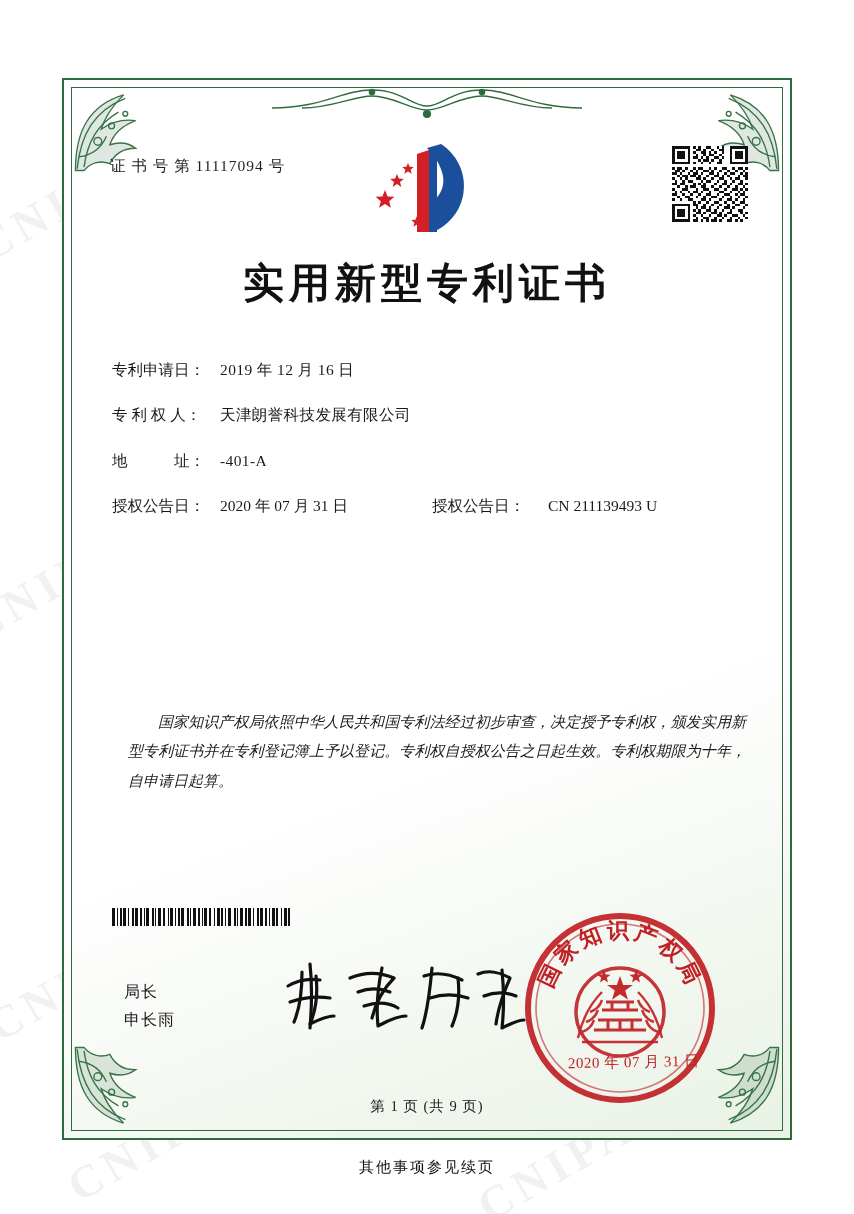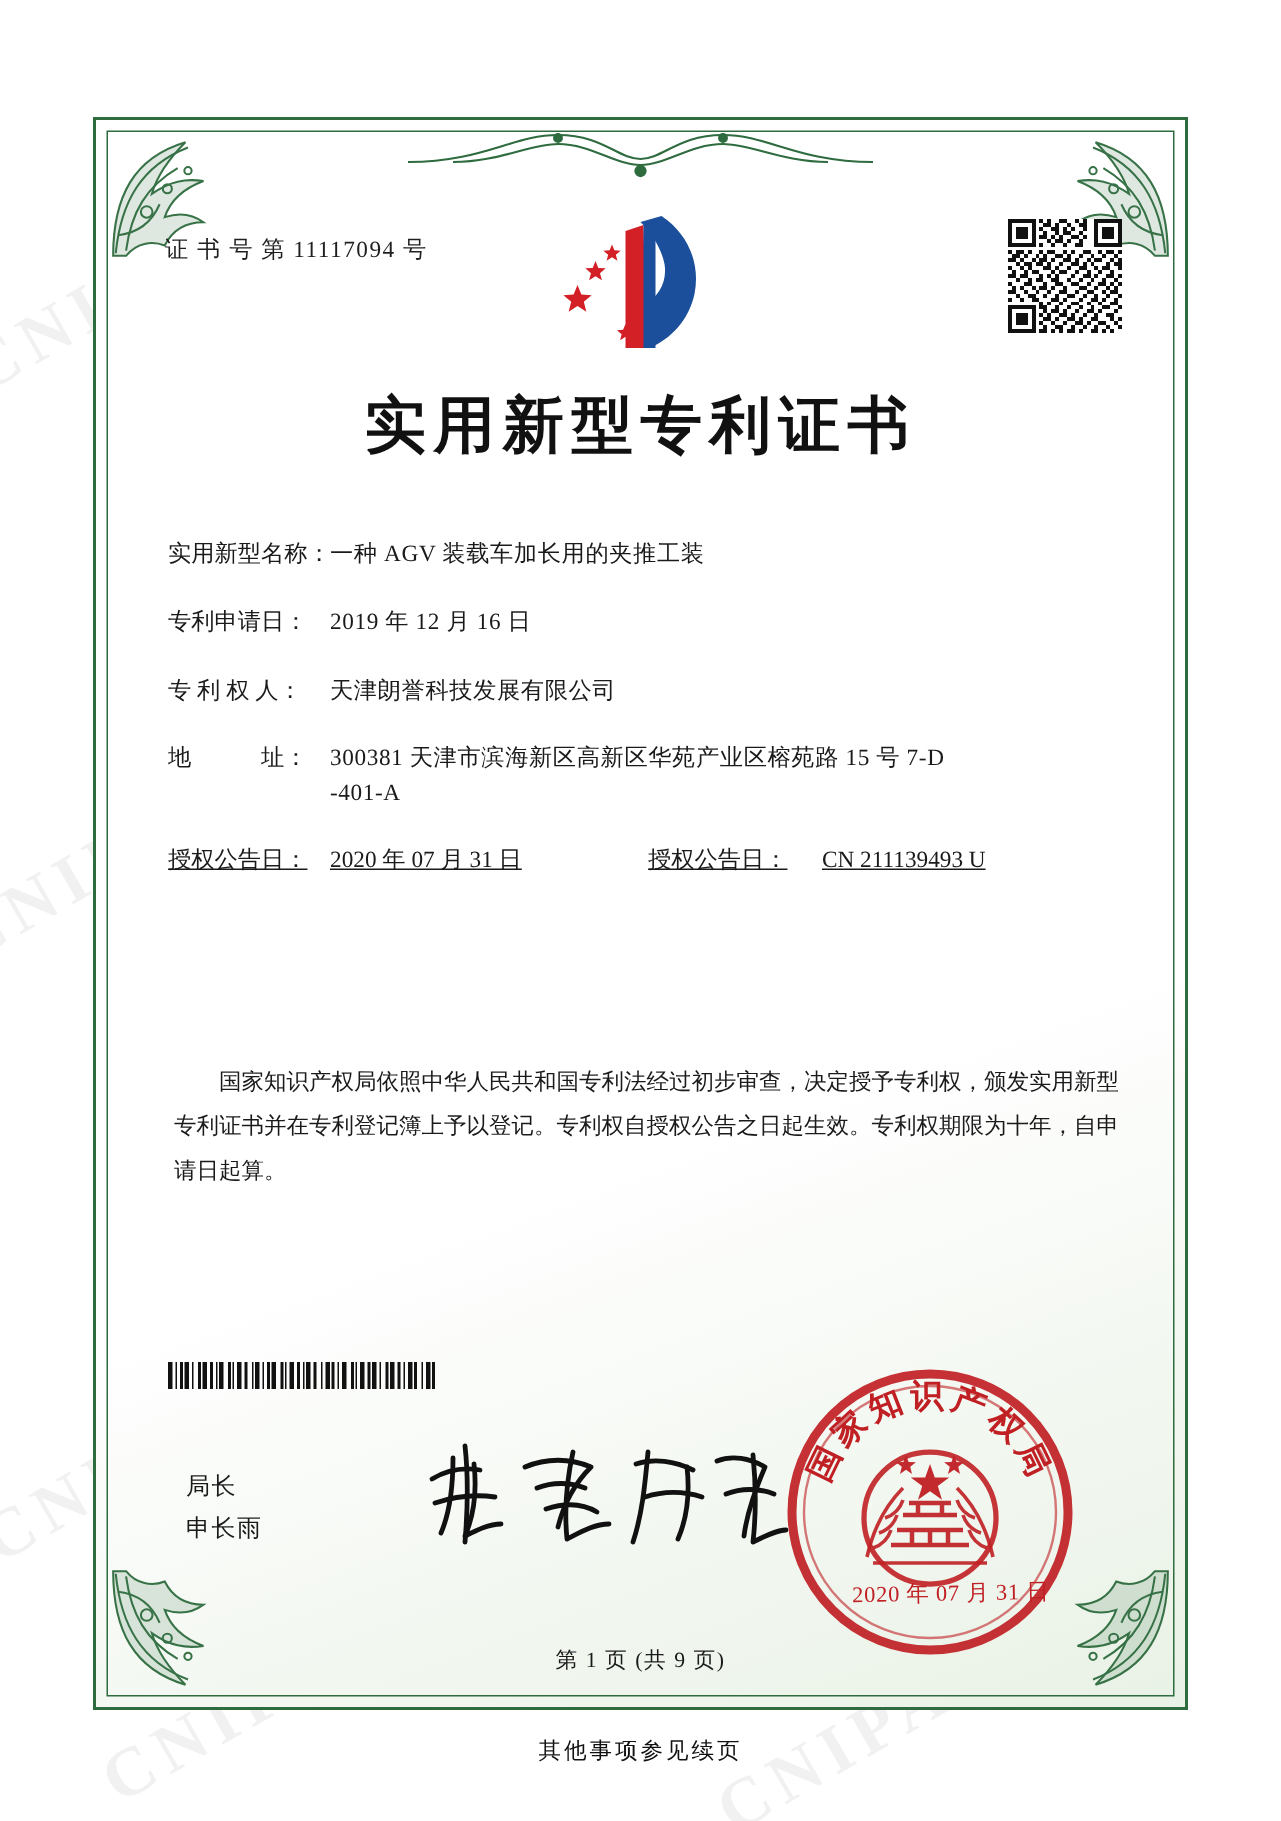--- a/index.html
+++ b/index.html
@@ -159,21 +159,20 @@
   .field-value {
     flex: 1;
     letter-spacing: .4px;
   }
   .field-value .sub {
     display: block;
   }
   .field-row2 {
     display: flex;
     width: 100%;
-    text-decoration: underline;
   }
   .field-row2 .half-label {
     width: 108px;
     flex: 0 0 108px;
     white-space: pre;
   }
   .field-row2 .half-value {
     flex: 0 0 212px;
   }
   .field-row2 .half-label2 {
@@ -188,22 +187,23 @@
   .paras {
     position: absolute;
     left: 50px;
     right: 46px;
     top: 630px;
     font-size: 15px;
     line-height: 1.95;
     text-align: justify;
   }
   .paras p {
-    margin: 0 0 2px 4px;
+    margin: 0 0 2px 16px;
     text-indent: 2em;
+    font-style: italic;
   }
 
   
   .barcode {
     position: absolute;
     left: 50px;
     top: 830px;
     height: 18px;
     display: flex;
     align-items: stretch;
@@ -604,35 +604,30 @@
         <polygon points="41,21 42.6,24.8 46.7,25.1 43.6,27.8 44.6,31.8 41,29.5 37.4,31.8 38.4,27.8 35.3,25.1 39.4,24.8"></polygon>
         <polygon points="50,74 51.6,77.8 55.7,78.1 52.6,80.8 53.6,84.8 50,82.5 46.4,84.8 47.4,80.8 44.3,78.1 48.4,77.8"></polygon>
       </g>
     </svg>
   </div>
 
   <div class="doc-title">实用新型专利证书</div>
 
   <div class="fields">
     <div class="field">
-      <div class="field-label">实用新型名称：</div>
-      <div class="field-value">一种 AGV 装载车加长用的夹推工装</div>
-    </div>
-    <div class="field">
       <div class="field-label">专利申请日：</div>
       <div class="field-value">2019 年 12 月 16 日</div>
     </div>
     <div class="field">
       <div class="field-label">专 利 权 人：</div>
       <div class="field-value">天津朗誉科技发展有限公司</div>
     </div>
     <div class="field">
       <div class="field-label">地　　　址：</div>
       <div class="field-value">
-        <span>300381 天津市滨海新区高新区华苑产业区榕苑路 15 号 7-D</span>
         <span class="sub">-401-A</span>
       </div>
     </div>
     <div class="field">
       <div class="field-row2">
         <div class="half-label">授权公告日：</div>
         <div class="half-value">2020 年 07 月 31 日</div>
         <div class="half-label2">授权公告日：</div>
         <div class="half-value2">CN 211139493 U</div>
       </div>

